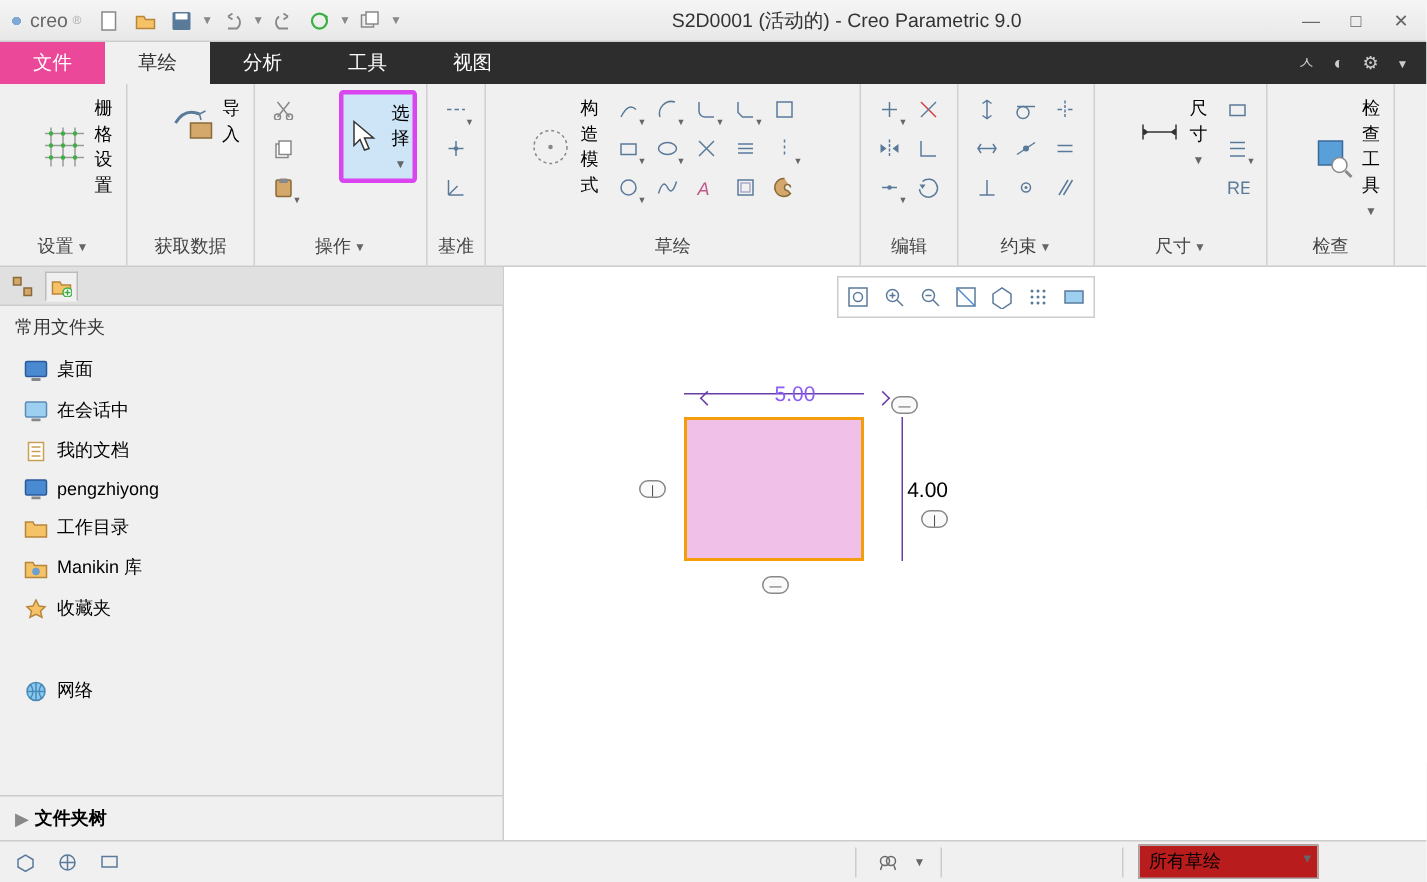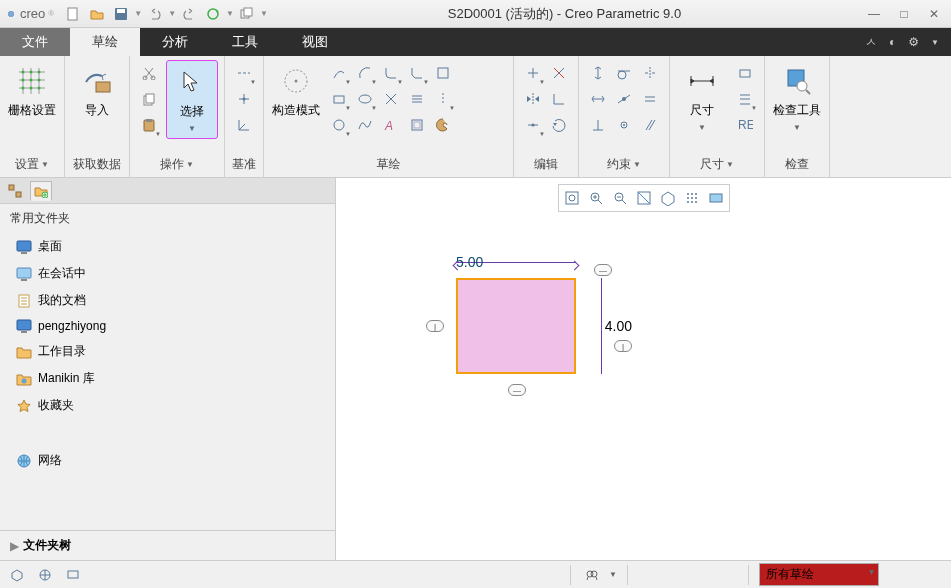--- a/index.html
+++ b/index.html
@@ -7,51 +7,51 @@
 .titlebar { height: 28px; background: linear-gradient(#f5f5f5,#e8e8e8); border-bottom: 1px solid #ccc; display: flex; align-items: center; padding: 0 4px; }
 .titlebar .logo { display: flex; align-items: center; gap: 2px; margin-right: 8px; }
 .titlebar .logo-icon { width: 14px; height: 14px; background: radial-gradient(circle,#7fa8d4 30%,transparent 30%); border-radius: 2px; }
 .titlebar .qat { display: flex; gap: 2px; align-items: center; }
 .qat-btn { width: 22px; height: 22px; display: flex; align-items: center; justify-content: center; border-radius: 2px; cursor: pointer; }
 .titlebar .title { flex: 1; text-align: center; color: #333; font-size: 13px; }
 .winbtns { display: flex; gap: 4px; }
 .winbtn { width: 26px; height: 18px; display: flex; align-items: center; justify-content: center; cursor: pointer; color: #666; }
 .menubar { height: 28px; background: #2d2d2d; display: flex; align-items: stretch; }
 .menutab { padding: 0 22px; display: flex; align-items: center; color: #fff; cursor: pointer; font-size: 13px; }
-.menutab.file { background: #737373; }
+.menutab.file { background: #ec4899; }
 .menutab.active { background: #f0f0f0; color: #333; }
 .menubar .spacer { flex: 1; }
 .menubar .right-icons { display: flex; align-items: center; gap: 12px; padding-right: 12px; color: #ccc; }
 .ribbon { height: 122px; background: #f0f0f0; border-bottom: 1px solid #ccc; display: flex; }
 .ribgroup { border-right: 1px solid #d0d0d0; padding: 4px 6px 2px 6px; display: flex; flex-direction: column; }
 .ribgroup .body { flex: 1; display: flex; align-items: flex-start; gap: 4px; }
 .ribgroup .label { text-align: center; color: #444; padding: 2px 0; display:flex; align-items:center; justify-content:center; gap:2px;}
-.bigbtn { width: 52px; display: flex; flex-direction: column; align-items: center; gap: 4px; padding: 4px 2px; cursor: pointer; border-radius: 3px; }
-.bigbtn.sel { background: #cde5f7; border: 1px solid #d946ef; }
+.bigbtn { width: 52px; display: flex; flex-direction: row; align-items: center; gap: 4px; padding: 4px 2px; cursor: pointer; border-radius: 3px; margin-left: 20px; }
+.bigbtn.sel { background: #cde5f7; border: 3px solid #d946ef; }
 .bigbtn .ic { width: 34px; height: 34px; display: flex; align-items: center; justify-content: center; color: #5a7a9a; }
 .bigbtn .tx { text-align: center; }
 .smallgrid { display: flex; flex-direction: column; gap: 0px; }
 .smallrow { display: flex; gap: 0px; }
 .smallbtn { width: 26px; height: 26px; display: flex; align-items: center; justify-content: center; cursor: pointer; color: #4a6a8a; border-radius:2px; position:relative;}
 .smallbtn .dd { position:absolute; right:1px; bottom:1px; font-size:6px; color:#666;}
 .content { flex: 1; display: flex; background: #fff; min-height: 0; }
 .sidebar { width: 336px; background: #f0f0f0; border-right: 1px solid #ccc; display: flex; flex-direction: column; }
 .sidetabs { height: 26px; background: #e0e0e0; display: flex; align-items: center; padding: 0 4px; gap: 4px; border-bottom:1px solid #ccc;}
 .sidetab { width: 22px; height: 20px; display:flex; align-items:center; justify-content:center; cursor:pointer; }
 .sidetab.active { background:#f0f0f0; border:1px solid #bbb; border-bottom:1px solid #f0f0f0;}
 .sidehdr { padding: 6px 10px; font-weight: normal; color: #333; }
 .sideitem { padding: 5px 10px 5px 16px; display: flex; align-items: center; gap: 6px; cursor: pointer; }
 .sideitem .fi { width: 16px; height: 14px; flex-shrink:0; }
 .sidefooter { border-top: 1px solid #ccc; padding: 6px 10px; display:flex; align-items:center; gap:4px; cursor:pointer;}
 .canvas { flex: 1; position: relative; background: #fff; }
 .viewbar { position: absolute; top: 6px; left: 50%; transform: translateX(-50%); display: flex; gap: 2px; background: #fff; border: 1px solid #ccc; padding: 2px; }
 .viewbtn { width: 22px; height: 22px; display: flex; align-items: center; justify-content: center; cursor: pointer; color:#5a7a9a;}
 .sketch { position: absolute; top: 100px; left: 120px; }
 .rect { width: 120px; height: 96px; background: #f0c0e8; border: 2px solid #f59e0b; }
-.dim-h { position: absolute; top: -24px; left: 0; width: 120px; color: #0c4a6e; font-size: 14px; }
+.dim-h { position: absolute; top: -24px; left: 14px; width: 120px; text-align: center; color: #8b5cf6; font-size: 14px; }
 .dim-h::before, .dim-h::after { content:""; position:absolute; top:8px; width:6px; height:6px; border-top:1px solid #6a3da8; border-left:1px solid #6a3da8;}
 .dim-h::before { left:-2px; transform:rotate(-45deg);}
 .dim-h::after { right:-2px; transform:rotate(135deg);}
 .dim-hline { position:absolute; top:-16px; left:0; width:120px; height:1px; background:#6a3da8;}
 .dim-v { position: absolute; right: -56px; top: 0; height: 96px; display: flex; align-items: center; color: #000000; font-size:14px;}
 .dim-vline { position:absolute; right:-26px; top:0; width:1px; height:96px; background:#6a3da8;}
 .handle { position:absolute; width:18px; height:12px; border:1px solid #888; border-radius:8px; background:#fafafa; font-size:8px; display:flex; align-items:center; justify-content:center; color:#444;}
 .statusbar { height: 28px; background: #f0f0f0; border-top: 1px solid #ccc; display: flex; align-items: center; padding: 0 6px; gap: 6px; }
 .statusbar .sbtn { width:22px; height:20px; display:flex; align-items:center; justify-content:center; cursor:pointer; color:#5a7a9a; border:1px solid transparent;}
 .statusbar .sep { width:1px; height:20px; background:#ccc; margin:0 4px;}

